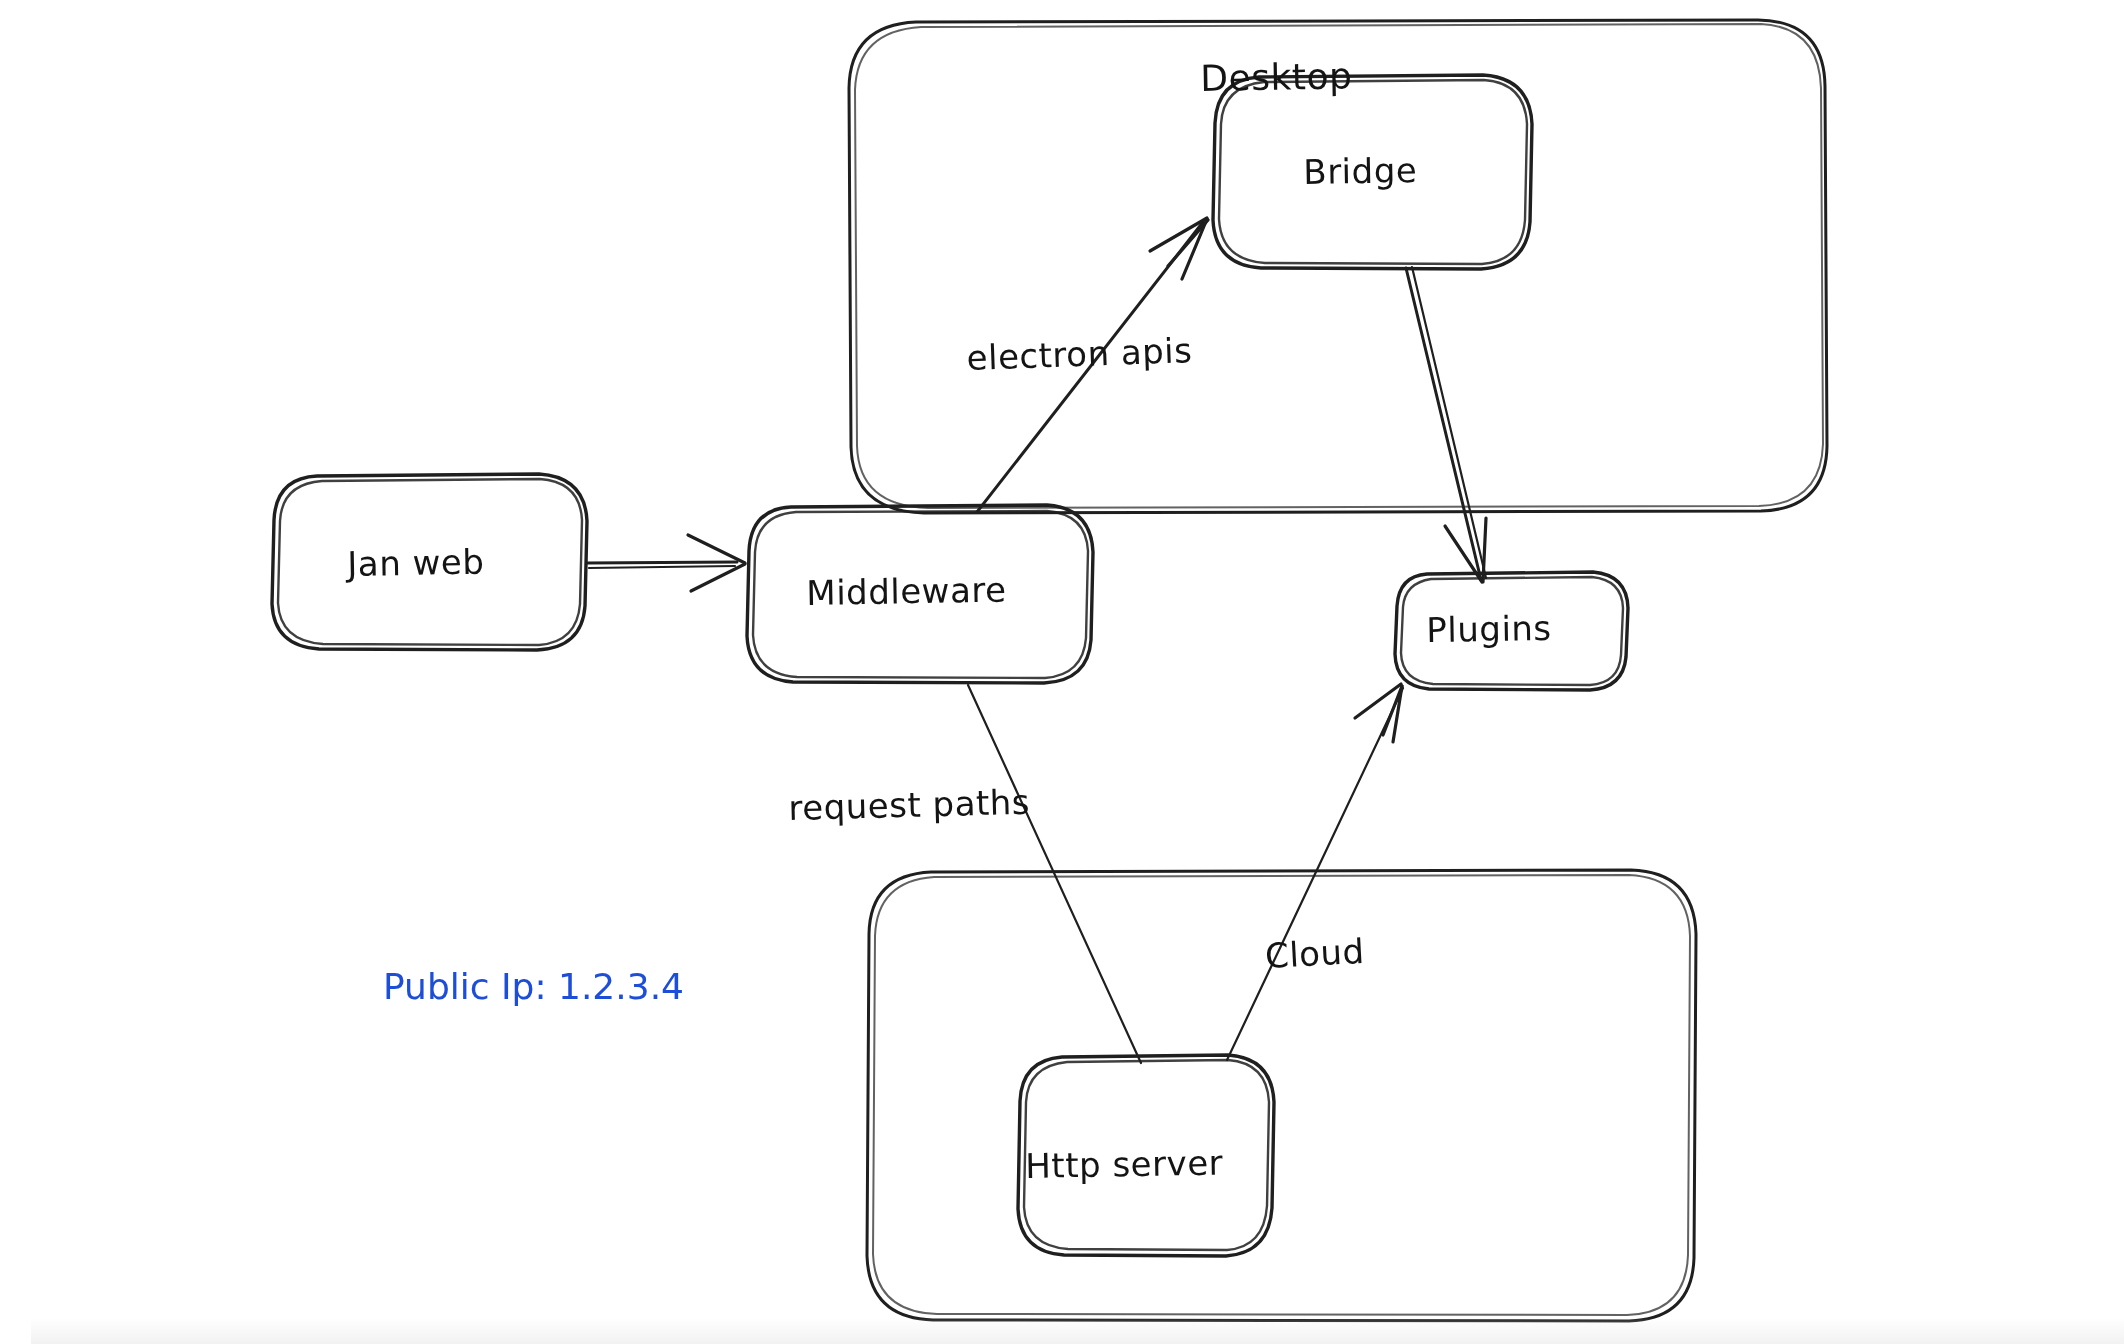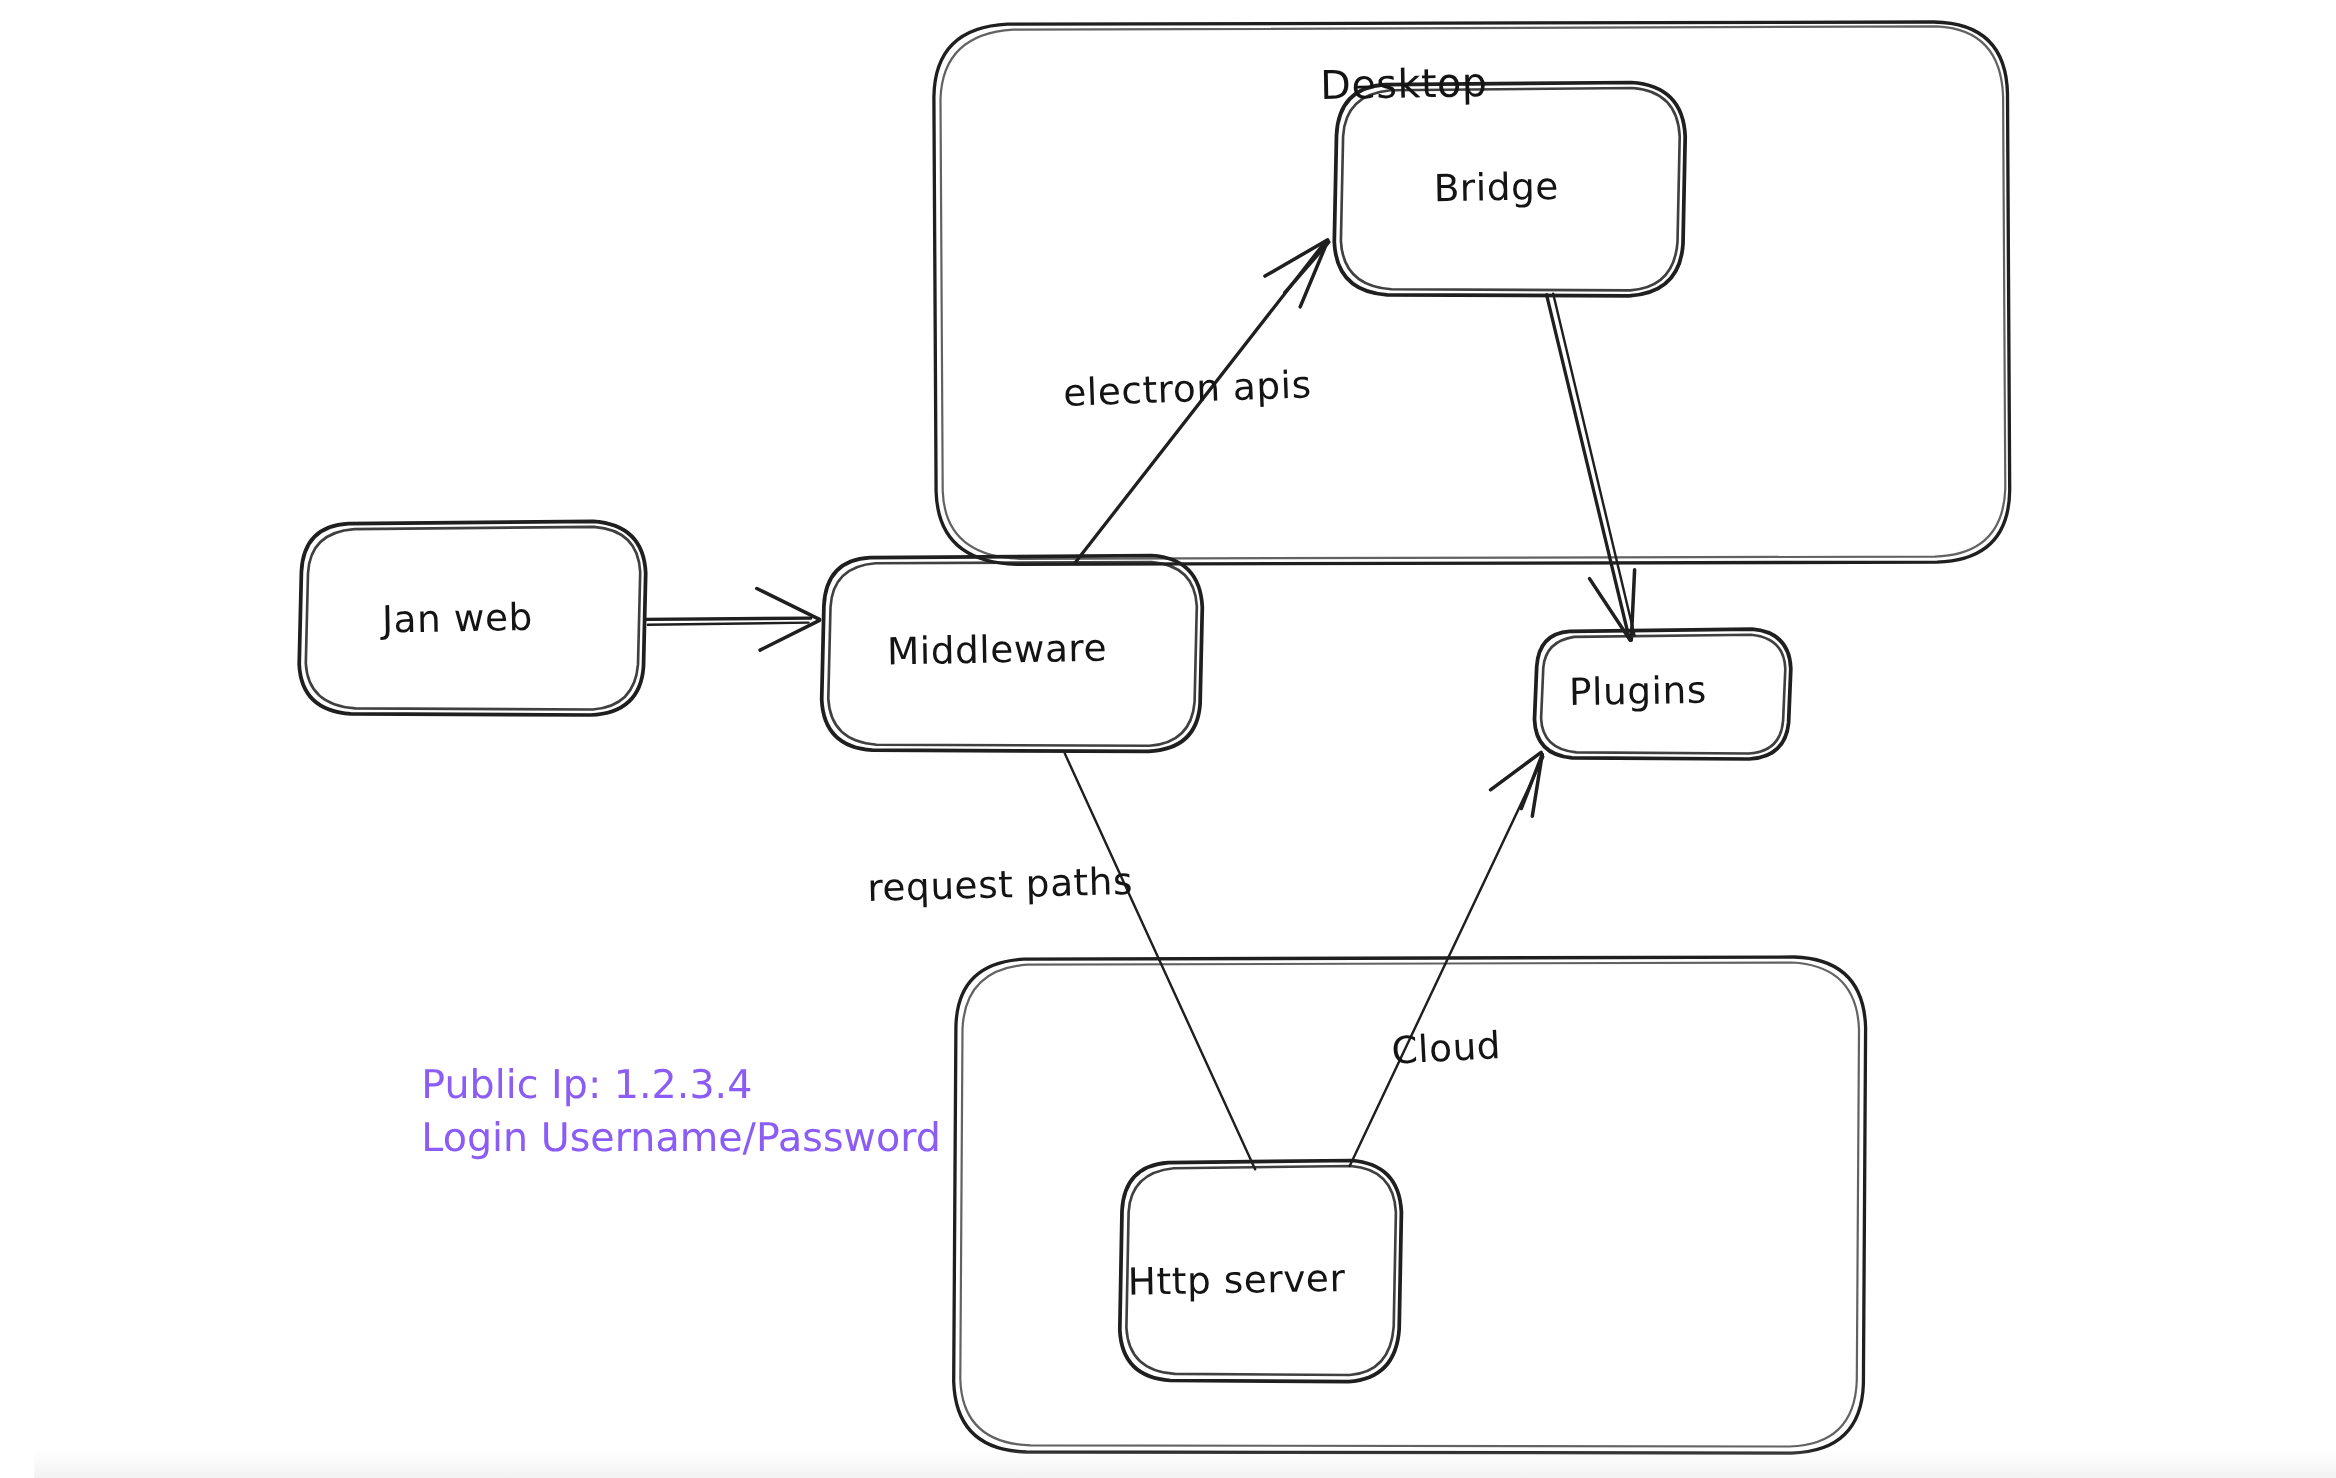--- a/index.html
+++ b/index.html
@@ -59,21 +59,21 @@
   .group-label {
     font-size: 36px;
   }
   .edge-label {
     font-size: 34px;
   }
   .note-block {
     position: absolute;
     font-size: 36px;
     line-height: 1.32;
-    color: #8b5cf6;
+    color: #1d4ed8;
   }
   .note-line { display: block; white-space: nowrap; }
 </style>
 </head>
 <body>
 
 <div id="canvas">
 
   <svg class="layer" viewBox="0 0 2124 1344">
 
@@ -159,16 +159,15 @@
   <div class="label node-label" style="left:994px; top:1146px; transform: rotate(-1deg);">Http server</div>
 
   <div class="label edge-label" style="left:935px; top:338px; transform: rotate(-2deg);">electron apis</div>
 
   <div class="label edge-label" style="left:757px; top:788px; transform: rotate(-1.5deg);">request paths</div>
 
   <div class="label edge-label" style="left:1233px; top:936px; transform: rotate(-3deg);">Cloud</div>
 
   <div class="note-block" style="left:352px; top:963px;">
     <span class="note-line">Public Ip: 1.2.3.4</span>
-    <span class="note-line">Login Username/Password</span>
   </div>
 
 </div>
 
 </body></html>

